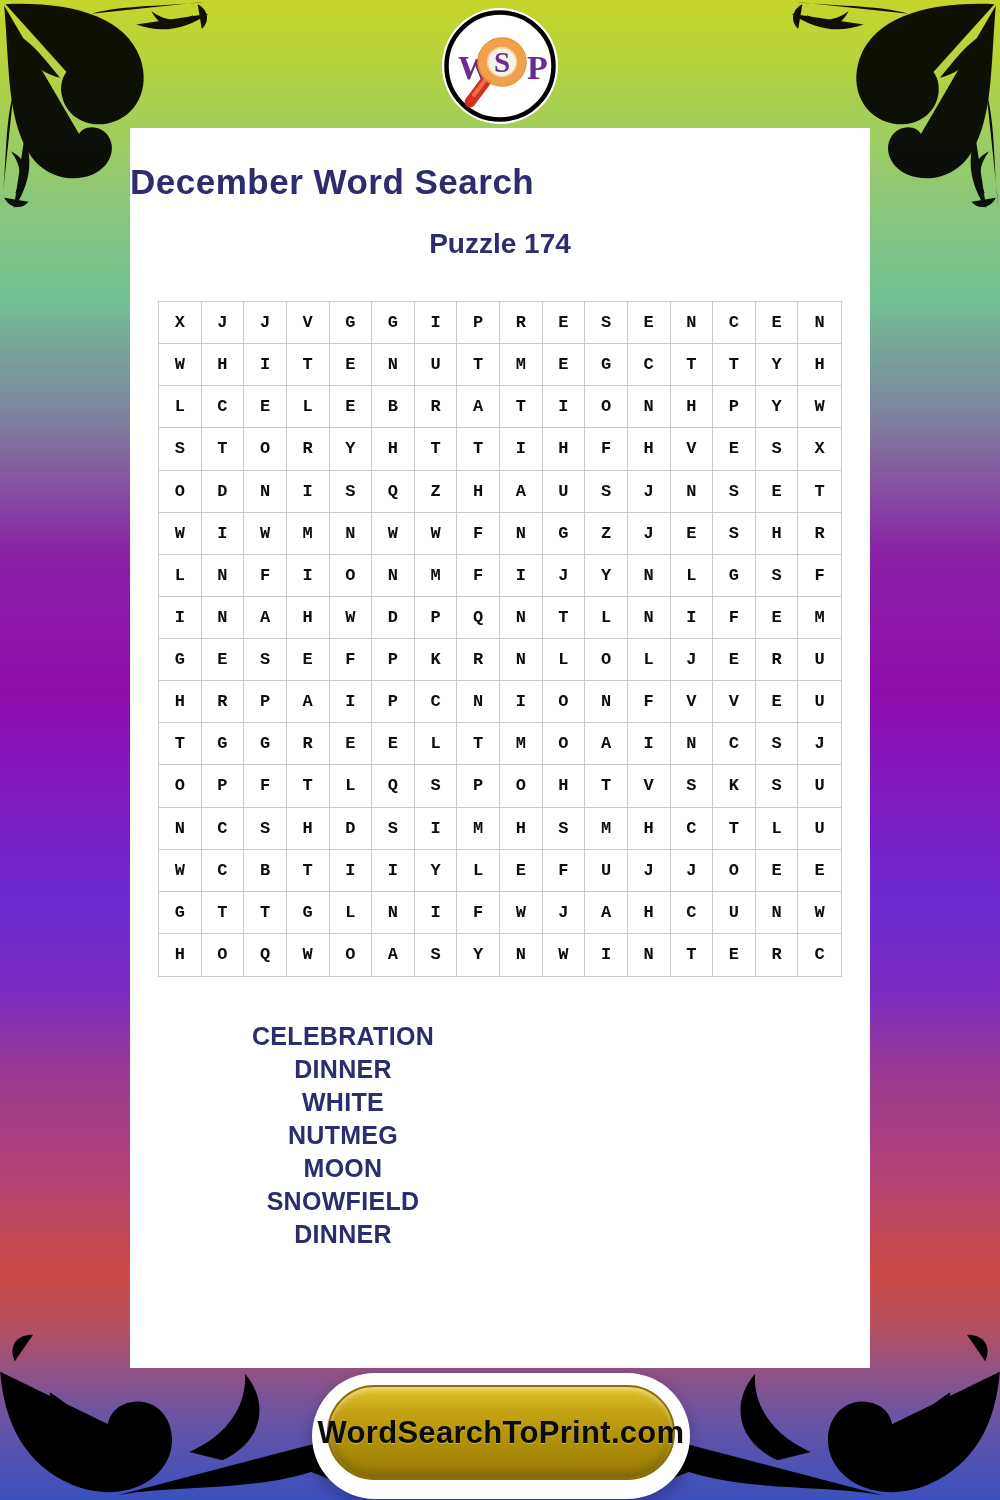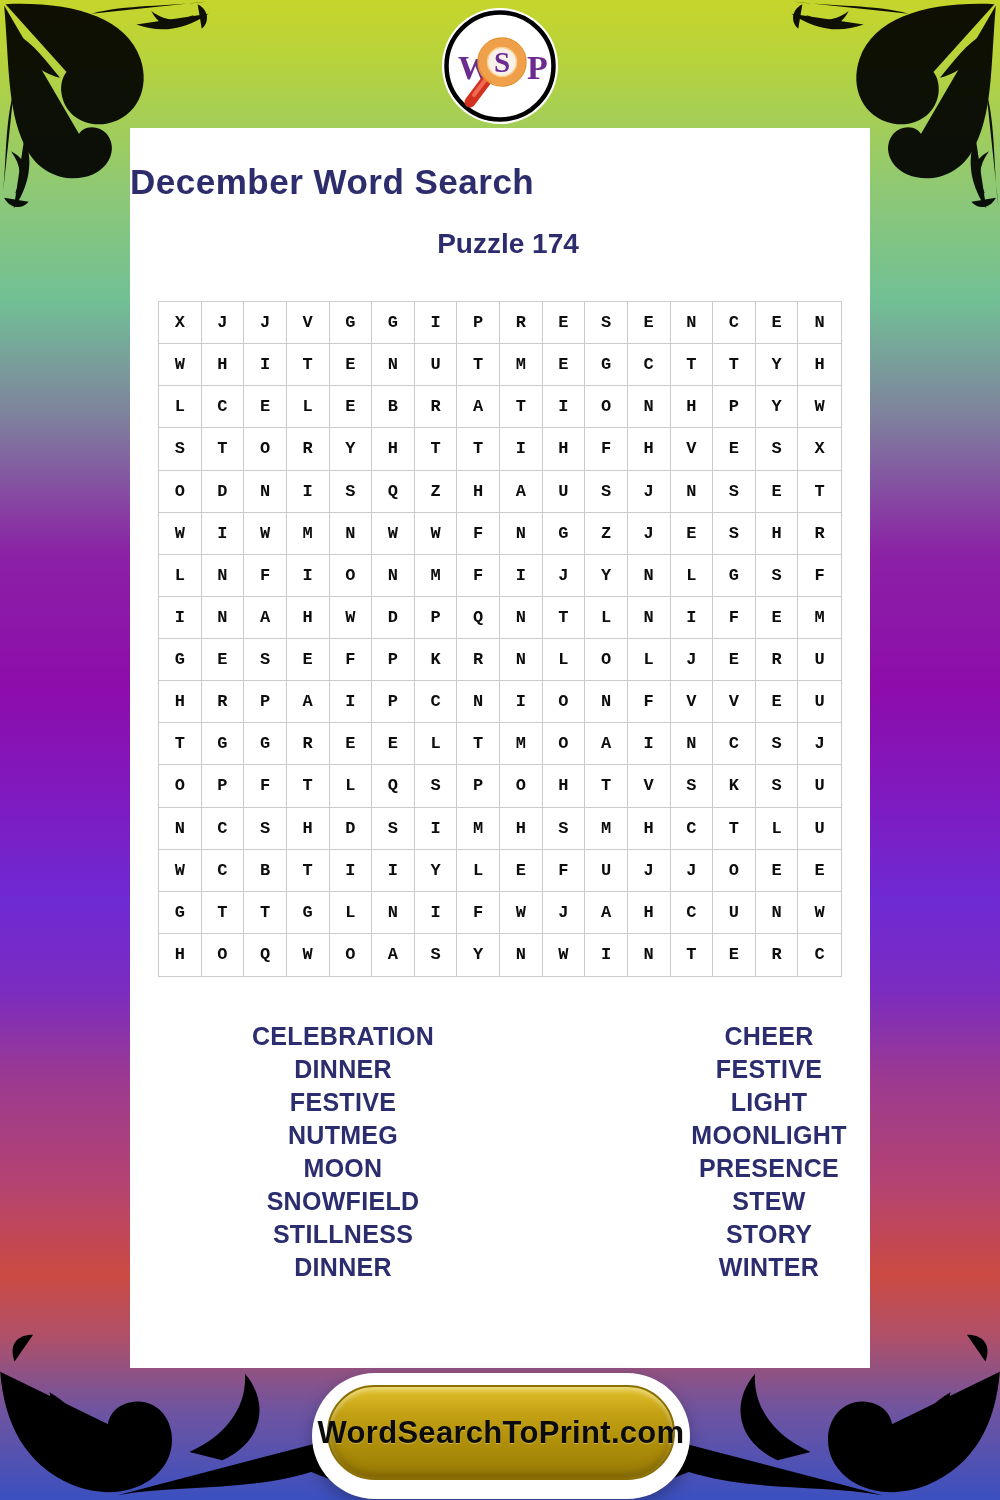--- a/index.html
+++ b/index.html
@@ -23,21 +23,21 @@
   }
   .logo{
     position:absolute;z-index:3;left:440px;top:6px;width:120px;height:120px;
   }
   .title{
     position:absolute;z-index:3;left:130px;top:162px;width:740px;
     text-align:left;font-size:35px;font-weight:bold;color:#2d2c6d;letter-spacing:.5px;
   }
   .subtitle{
     position:absolute;z-index:3;left:130px;top:228px;width:740px;
-    text-align:center;font-size:28px;font-weight:bold;color:#2d2c6d;padding-left:8px;
+    text-align:center;font-size:28px;font-weight:bold;color:#2d2c6d;
   }
   .grid{
     position:absolute;z-index:3;left:158px;top:301px;width:684px;height:676px;
     display:grid;grid-template-columns:repeat(16,1fr);grid-template-rows:repeat(16,1fr);
     border:1px solid #cbcbcb;background:#fff;box-sizing:border-box;
   }
   .cell{
     display:flex;align-items:center;justify-content:center;
     border-right:1px solid #cbcbcb;border-bottom:1px solid #cbcbcb;
     font-family:"Liberation Mono","DejaVu Sans Mono",monospace;
@@ -391,36 +391,25 @@
       <div class="cell">T</div>
       <div class="cell">E</div>
       <div class="cell">R</div>
       <div class="cell">C</div>
     </div>
 
   <div class="words">
     <div class="wcol">
         <div class="word">CELEBRATION</div>
         <div class="word">DINNER</div>
-        <div class="word">FESTIVE</div>
+        <div class="word">WHITE</div>
         <div class="word">NUTMEG</div>
         <div class="word">MOON</div>
         <div class="word">SNOWFIELD</div>
-        <div class="word">STILLNESS</div>
         <div class="word">DINNER</div>
-      </div>
-    <div class="wcol">
-        <div class="word">CHEER</div>
-        <div class="word">FESTIVE</div>
-        <div class="word">LIGHT</div>
-        <div class="word">MOONLIGHT</div>
-        <div class="word">PRESENCE</div>
-        <div class="word">STEW</div>
-        <div class="word">STORY</div>
-        <div class="word">WINTER</div>
       </div>
   </div>
 
   <div class="btn-outer">
     <div class="btn-gold">
       <span class="btn-label">WordSearchToPrint.com</span>
     </div>
   </div>
 
 </div>

